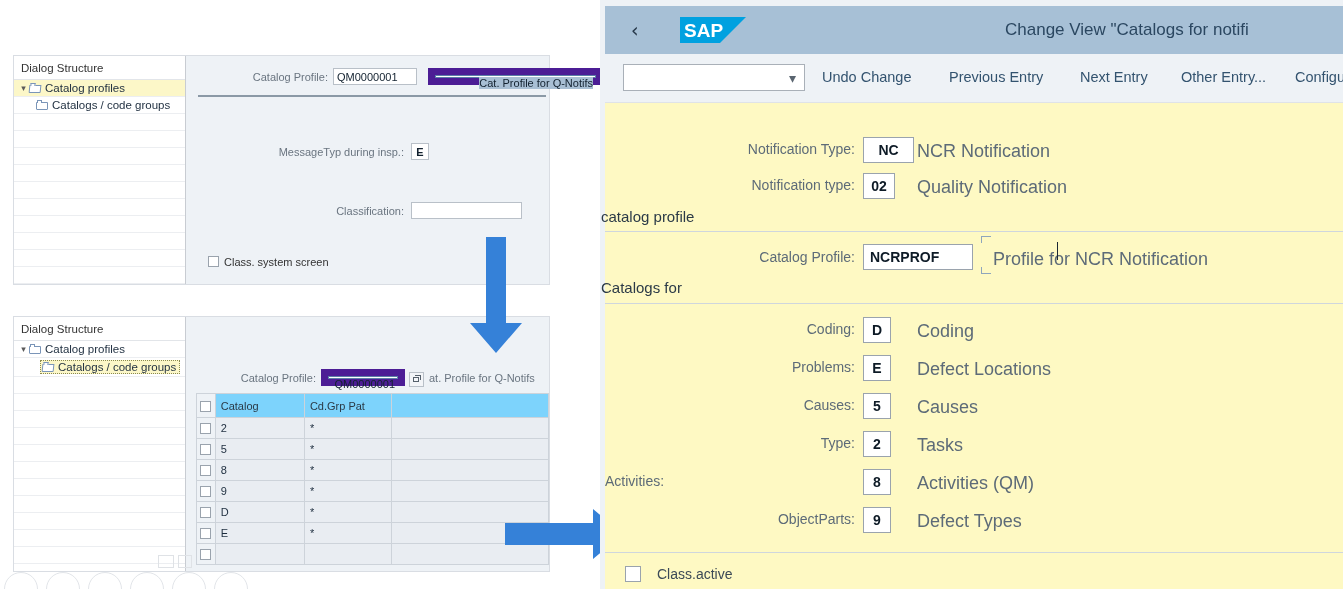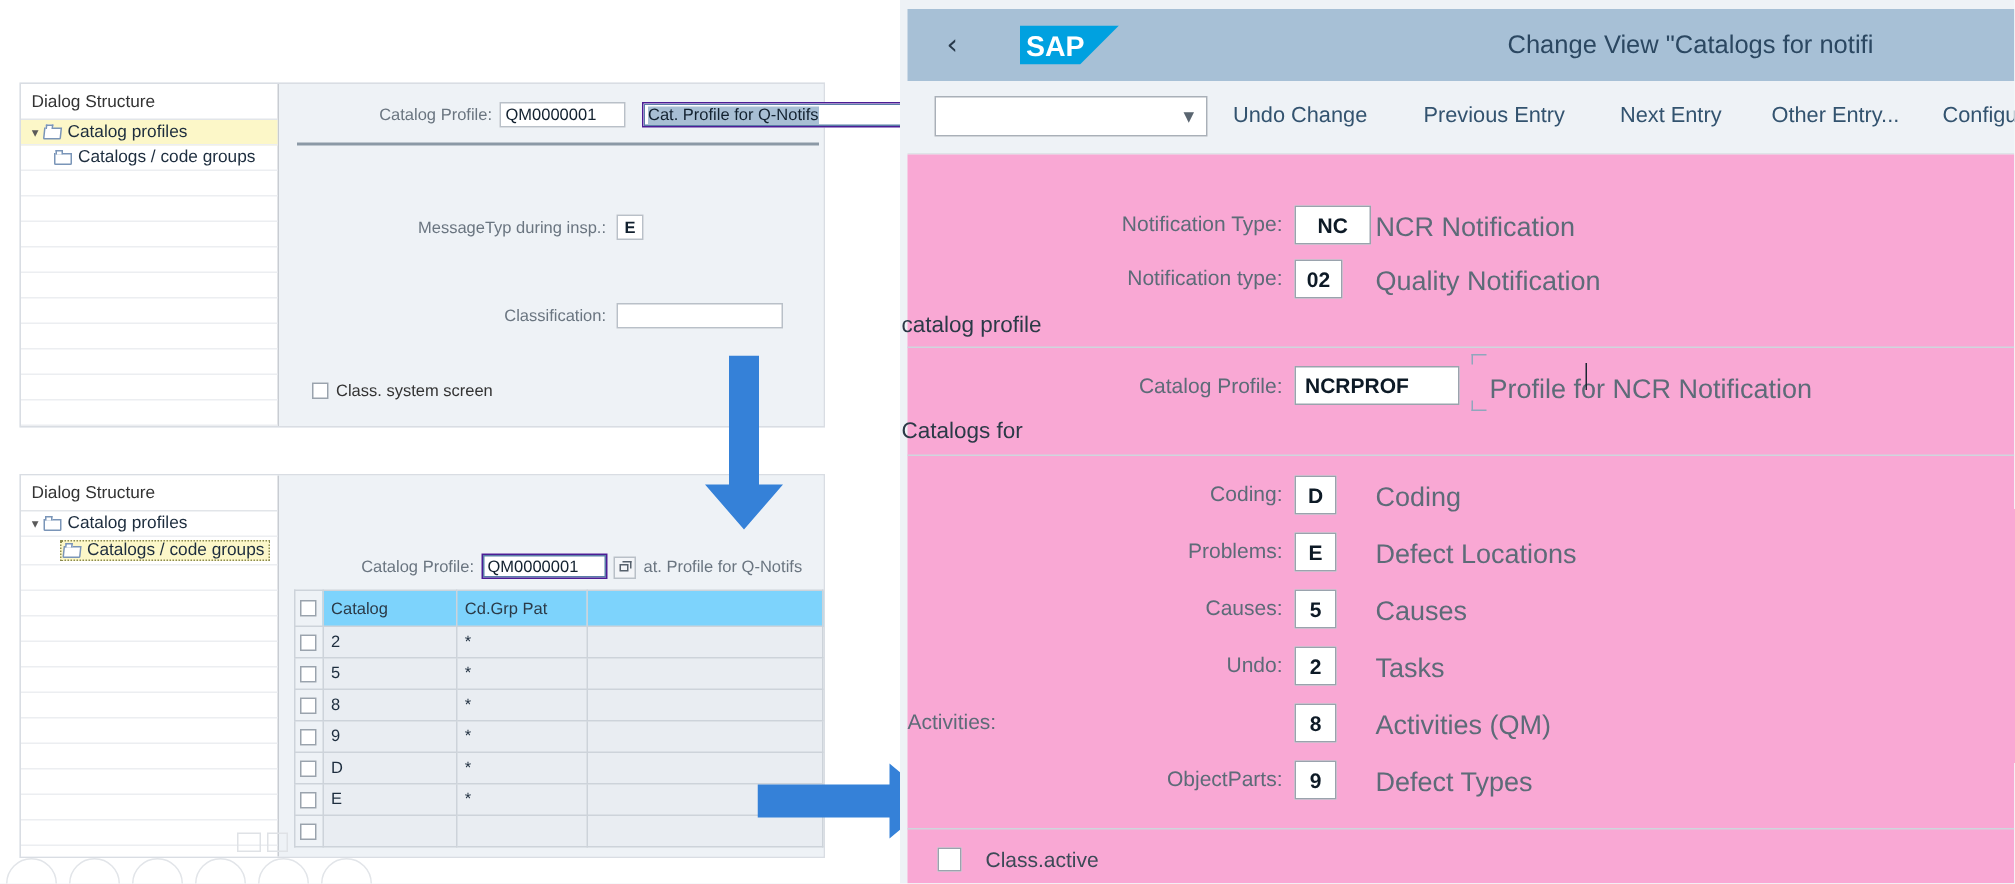--- a/index.html
+++ b/index.html
@@ -72,21 +72,21 @@
   }
   .in{
     background:#fff;border:1px solid #b9c0c8;box-sizing:border-box;
     font-size:11px;color:#12212f;padding:1px 3px;height:17px;line-height:15px;
     font-family:"Liberation Sans", sans-serif;
   }
   .in.small{width:18px;text-align:center;padding:1px 0;font-weight:600;}
   .in.sel{background:#fff;}
   .in.sel span{background:#a8bfd4;color:#12212f;}
   .focusbox{
-    border:1px solid #4c1d95;box-shadow:0 0 0 1px #5a7fa8 inset;
+    border:7px solid #4c1d95;box-shadow:0 0 0 1px #5a7fa8 inset;text-align:right;
   }
   .grp-title{
     font-size:12px;color:#24313d;border-bottom:2px solid #8b99a6;
     padding-bottom:1px;
   }
   .rule{border-bottom:1px solid #c5ccd4;}
   .cbx{
     width:11px;height:11px;border:1px solid #9aa3ad;background:#fff;
     display:inline-block;vertical-align:middle;box-sizing:border-box;
   }
@@ -148,21 +148,21 @@
     position:absolute;left:18px;top:10px;width:182px;height:27px;
     background:#fff;border:1px solid #a9b0b8;box-sizing:border-box;
   }
   .tb-select .chev{
     position:absolute;right:8px;top:5px;font-size:14px;color:#5a6570;
     font-family:"DejaVu Sans",sans-serif;
   }
   .tb-btn{
     position:absolute;top:15px;font-size:14.5px;color:#33536f;white-space:nowrap;
   }
-  .sap-body{position:absolute;left:0;top:97px;right:0;bottom:0;background:#f9a8d4;}
+  .sap-body{position:absolute;left:0;top:97px;right:0;bottom:0;background:#fef9c3;}
   .srow{position:absolute;display:flex;align-items:center;}
   .s-lbl{font-size:14px;color:#5d6b78;text-align:right;white-space:nowrap;}
   .s-in{
     background:#fff;border:1px solid #9aa3ad;box-sizing:border-box;
     font-size:14px;color:#0d1a26;font-weight:600;text-align:center;
     height:26px;line-height:24px;font-family:"Liberation Sans",sans-serif;
   }
   .s-desc{font-size:18px;color:#5d6b78;white-space:nowrap;}
   .sec-title{position:absolute;font-size:15px;color:#2b3a47;white-space:nowrap;}
   .sec-rule{position:absolute;border-top:1px solid #cfd6dd;}
@@ -442,21 +442,21 @@
           </div>
           <div>
             <div class="srow" style="left: 0px; top: 294px; width: 250px; justify-content: flex-end;">
               <div class="s-lbl">Causes:</div>
             </div>
             <div class="s-in abs" style="left: 258px; top: 290px; width: 28px;">5</div>
             <div class="s-desc abs" style="left: 312px; top: 294px;">Causes</div>
           </div>
           <div>
             <div class="srow" style="left: 0px; top: 332px; width: 250px; justify-content: flex-end;">
-              <div class="s-lbl">Undo:</div>
+              <div class="s-lbl">Type:</div>
             </div>
             <div class="s-in abs" style="left: 258px; top: 328px; width: 28px;">2</div>
             <div class="s-desc abs" style="left: 312px; top: 332px;">Tasks</div>
           </div>
           <div>
             <div class="srow" style="left: 0px; top: 370px; width: 250px; justify-content: flex-start;">
               <div class="s-lbl">Activities:</div>
             </div>
             <div class="s-in abs" style="left: 258px; top: 366px; width: 28px;">8</div>
             <div class="s-desc abs" style="left: 312px; top: 370px;">Activities (QM)</div>

